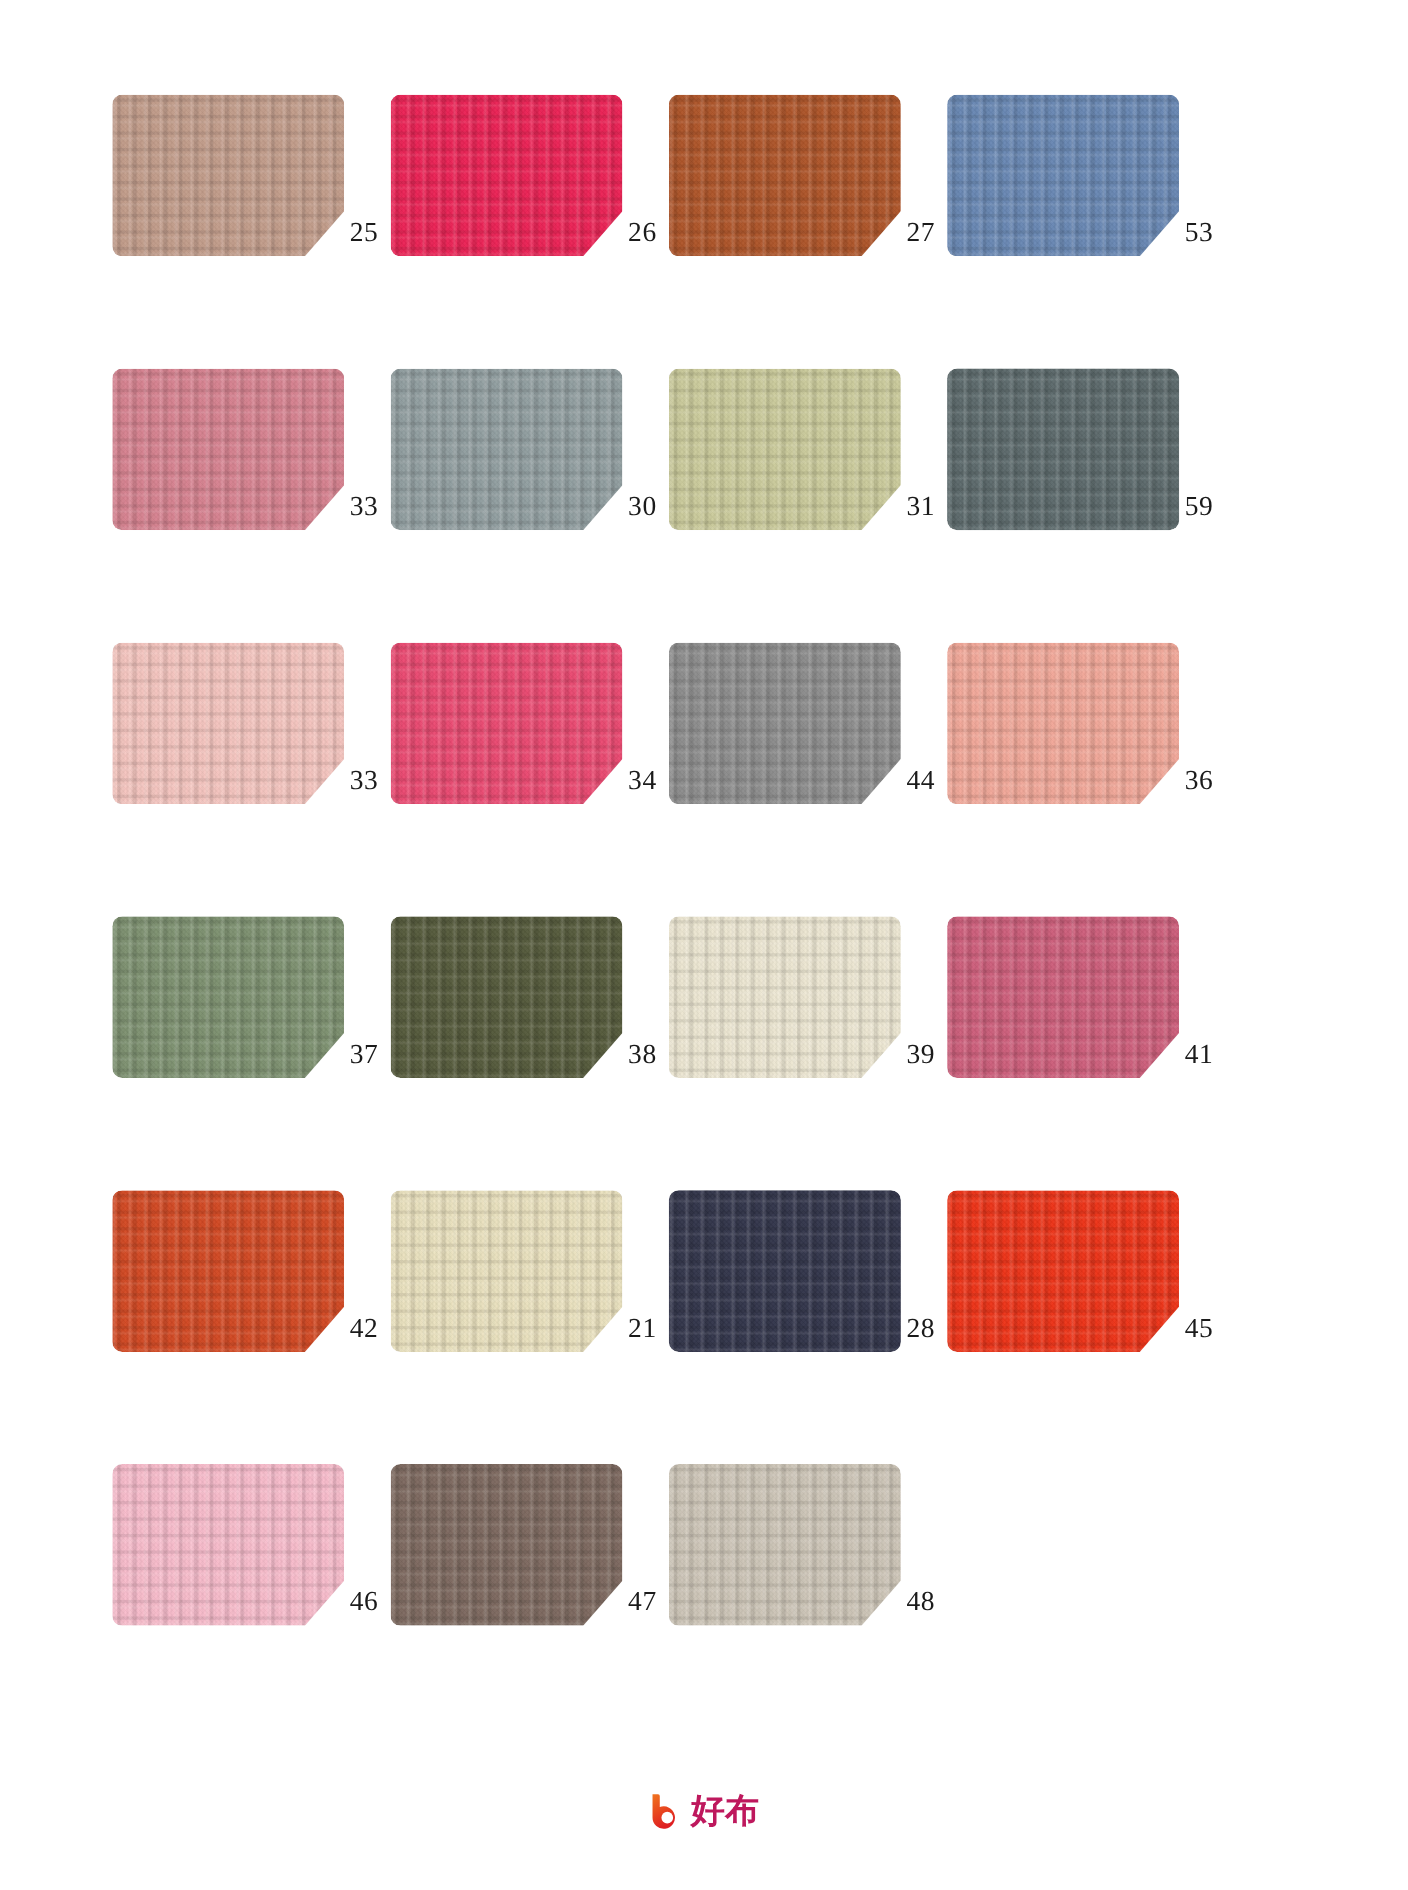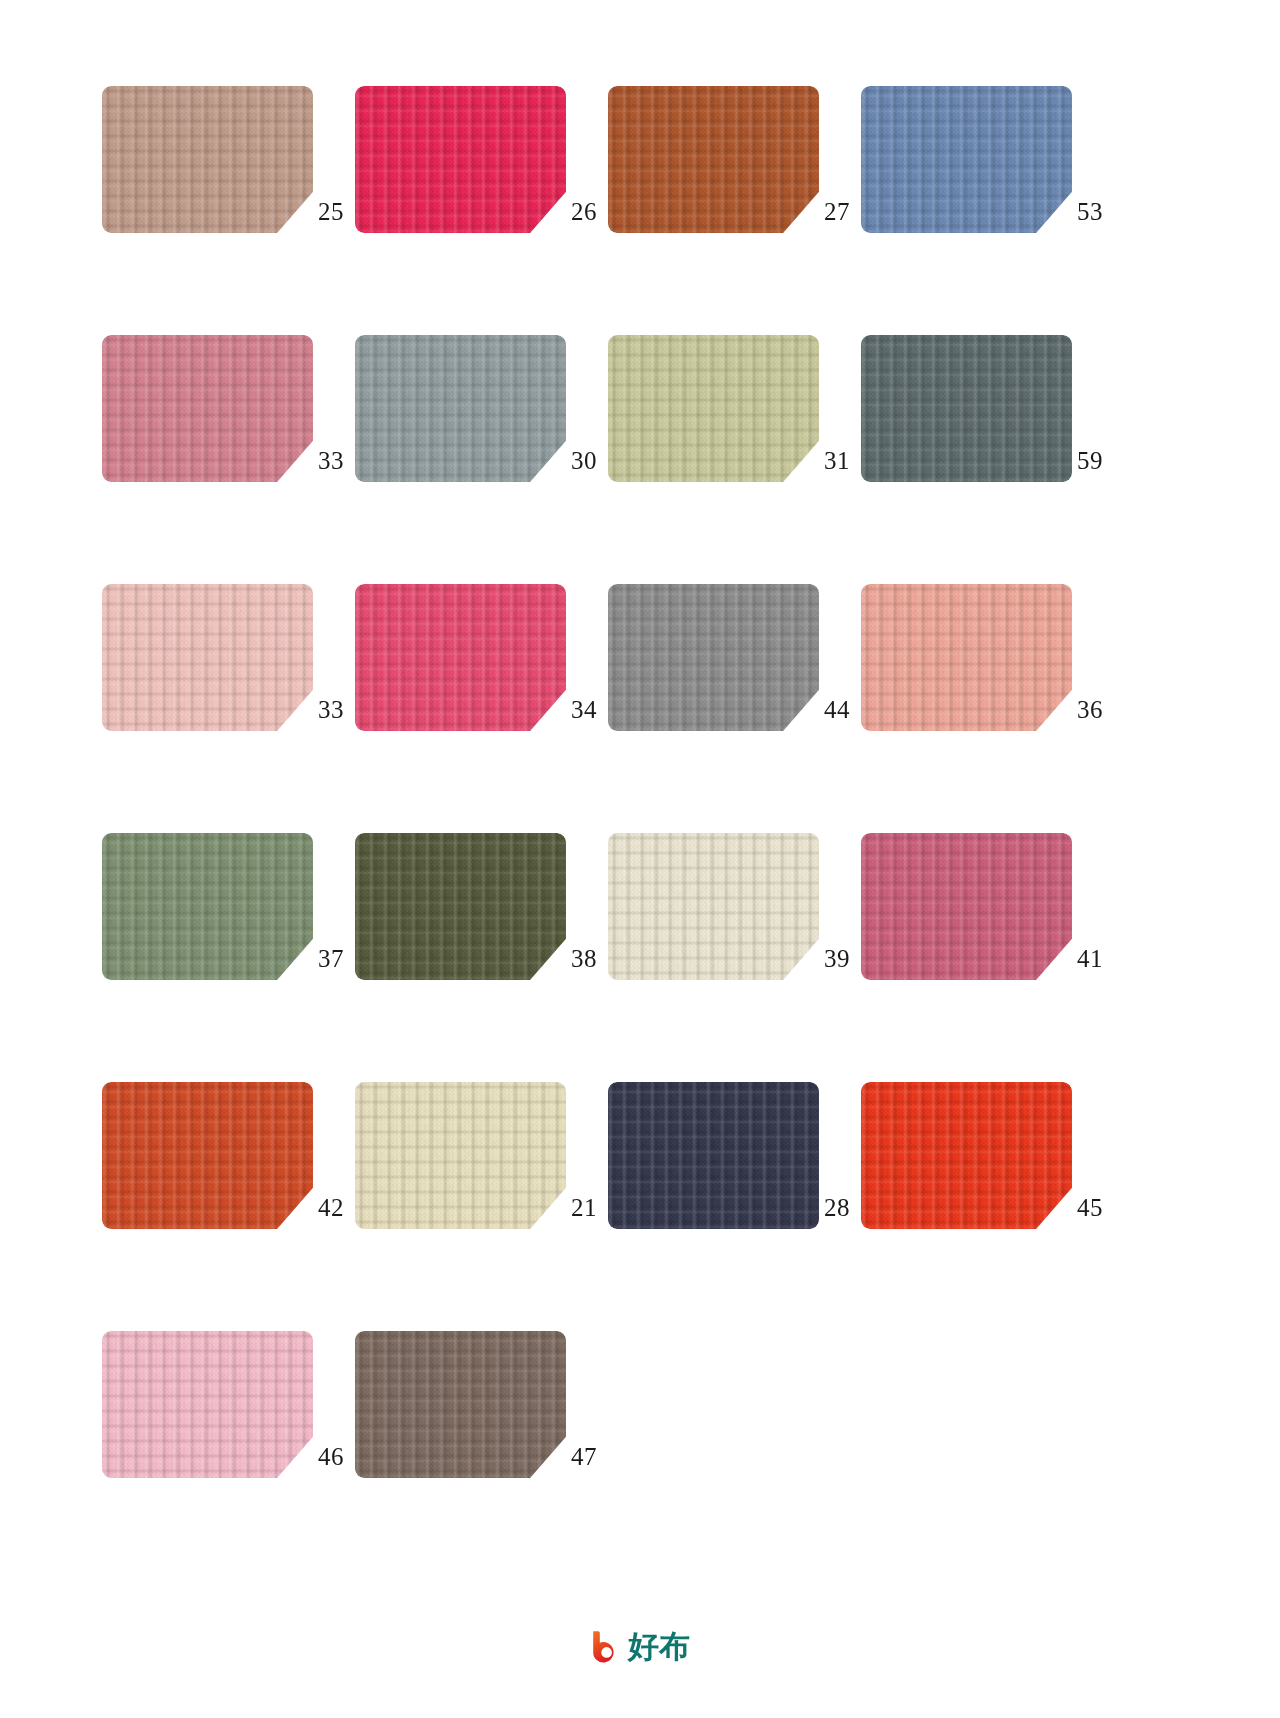--- a/index.html
+++ b/index.html
@@ -157,21 +157,21 @@
   .logo-mark {
     width: 31px;
     height: 33px;
     position: relative;
     display: block;
   }
   .logo-text {
     font-family: "DejaVu Sans", sans-serif;
     font-size: 31px;
     font-weight: 700;
-    color: #0f766e;
+    color: #be185d;
     line-height: 1;
     letter-spacing: 0px;
   }
 </style>
 </head>
 <body>
 
 <div id="page">
 
   <div id="swatch-grid">
@@ -365,20 +365,29 @@
         <div class="chip-number">46</div>
       </div>
       <div class="swatch-cell">
         <div class="chip">
           <div class="chip-base" style="background: rgb(126, 106, 96);"></div>
           <div class="chip-tex"></div>
           <div class="chip-hl"></div>
           <div class="chip-noise"></div>
         </div>
         <div class="chip-number">47</div>
+      </div>
+      <div class="swatch-cell">
+        <div class="chip">
+          <div class="chip-base" style="background: rgb(207, 199, 185);"></div>
+          <div class="chip-tex"></div>
+          <div class="chip-hl"></div>
+          <div class="chip-noise"></div>
+        </div>
+        <div class="chip-number">48</div>
       </div>
     </div>
 
   <div id="footer">
     <div class="logo">
       <span class="logo-mark">
         <svg width="31" height="33" viewBox="0 0 31 33" xmlns="http://www.w3.org/2000/svg">
           <defs>
             <linearGradient id="bgrad" x1="0" y1="0" x2="0.35" y2="1">
               <stop offset="0%" stop-color="#f0741f"></stop>

